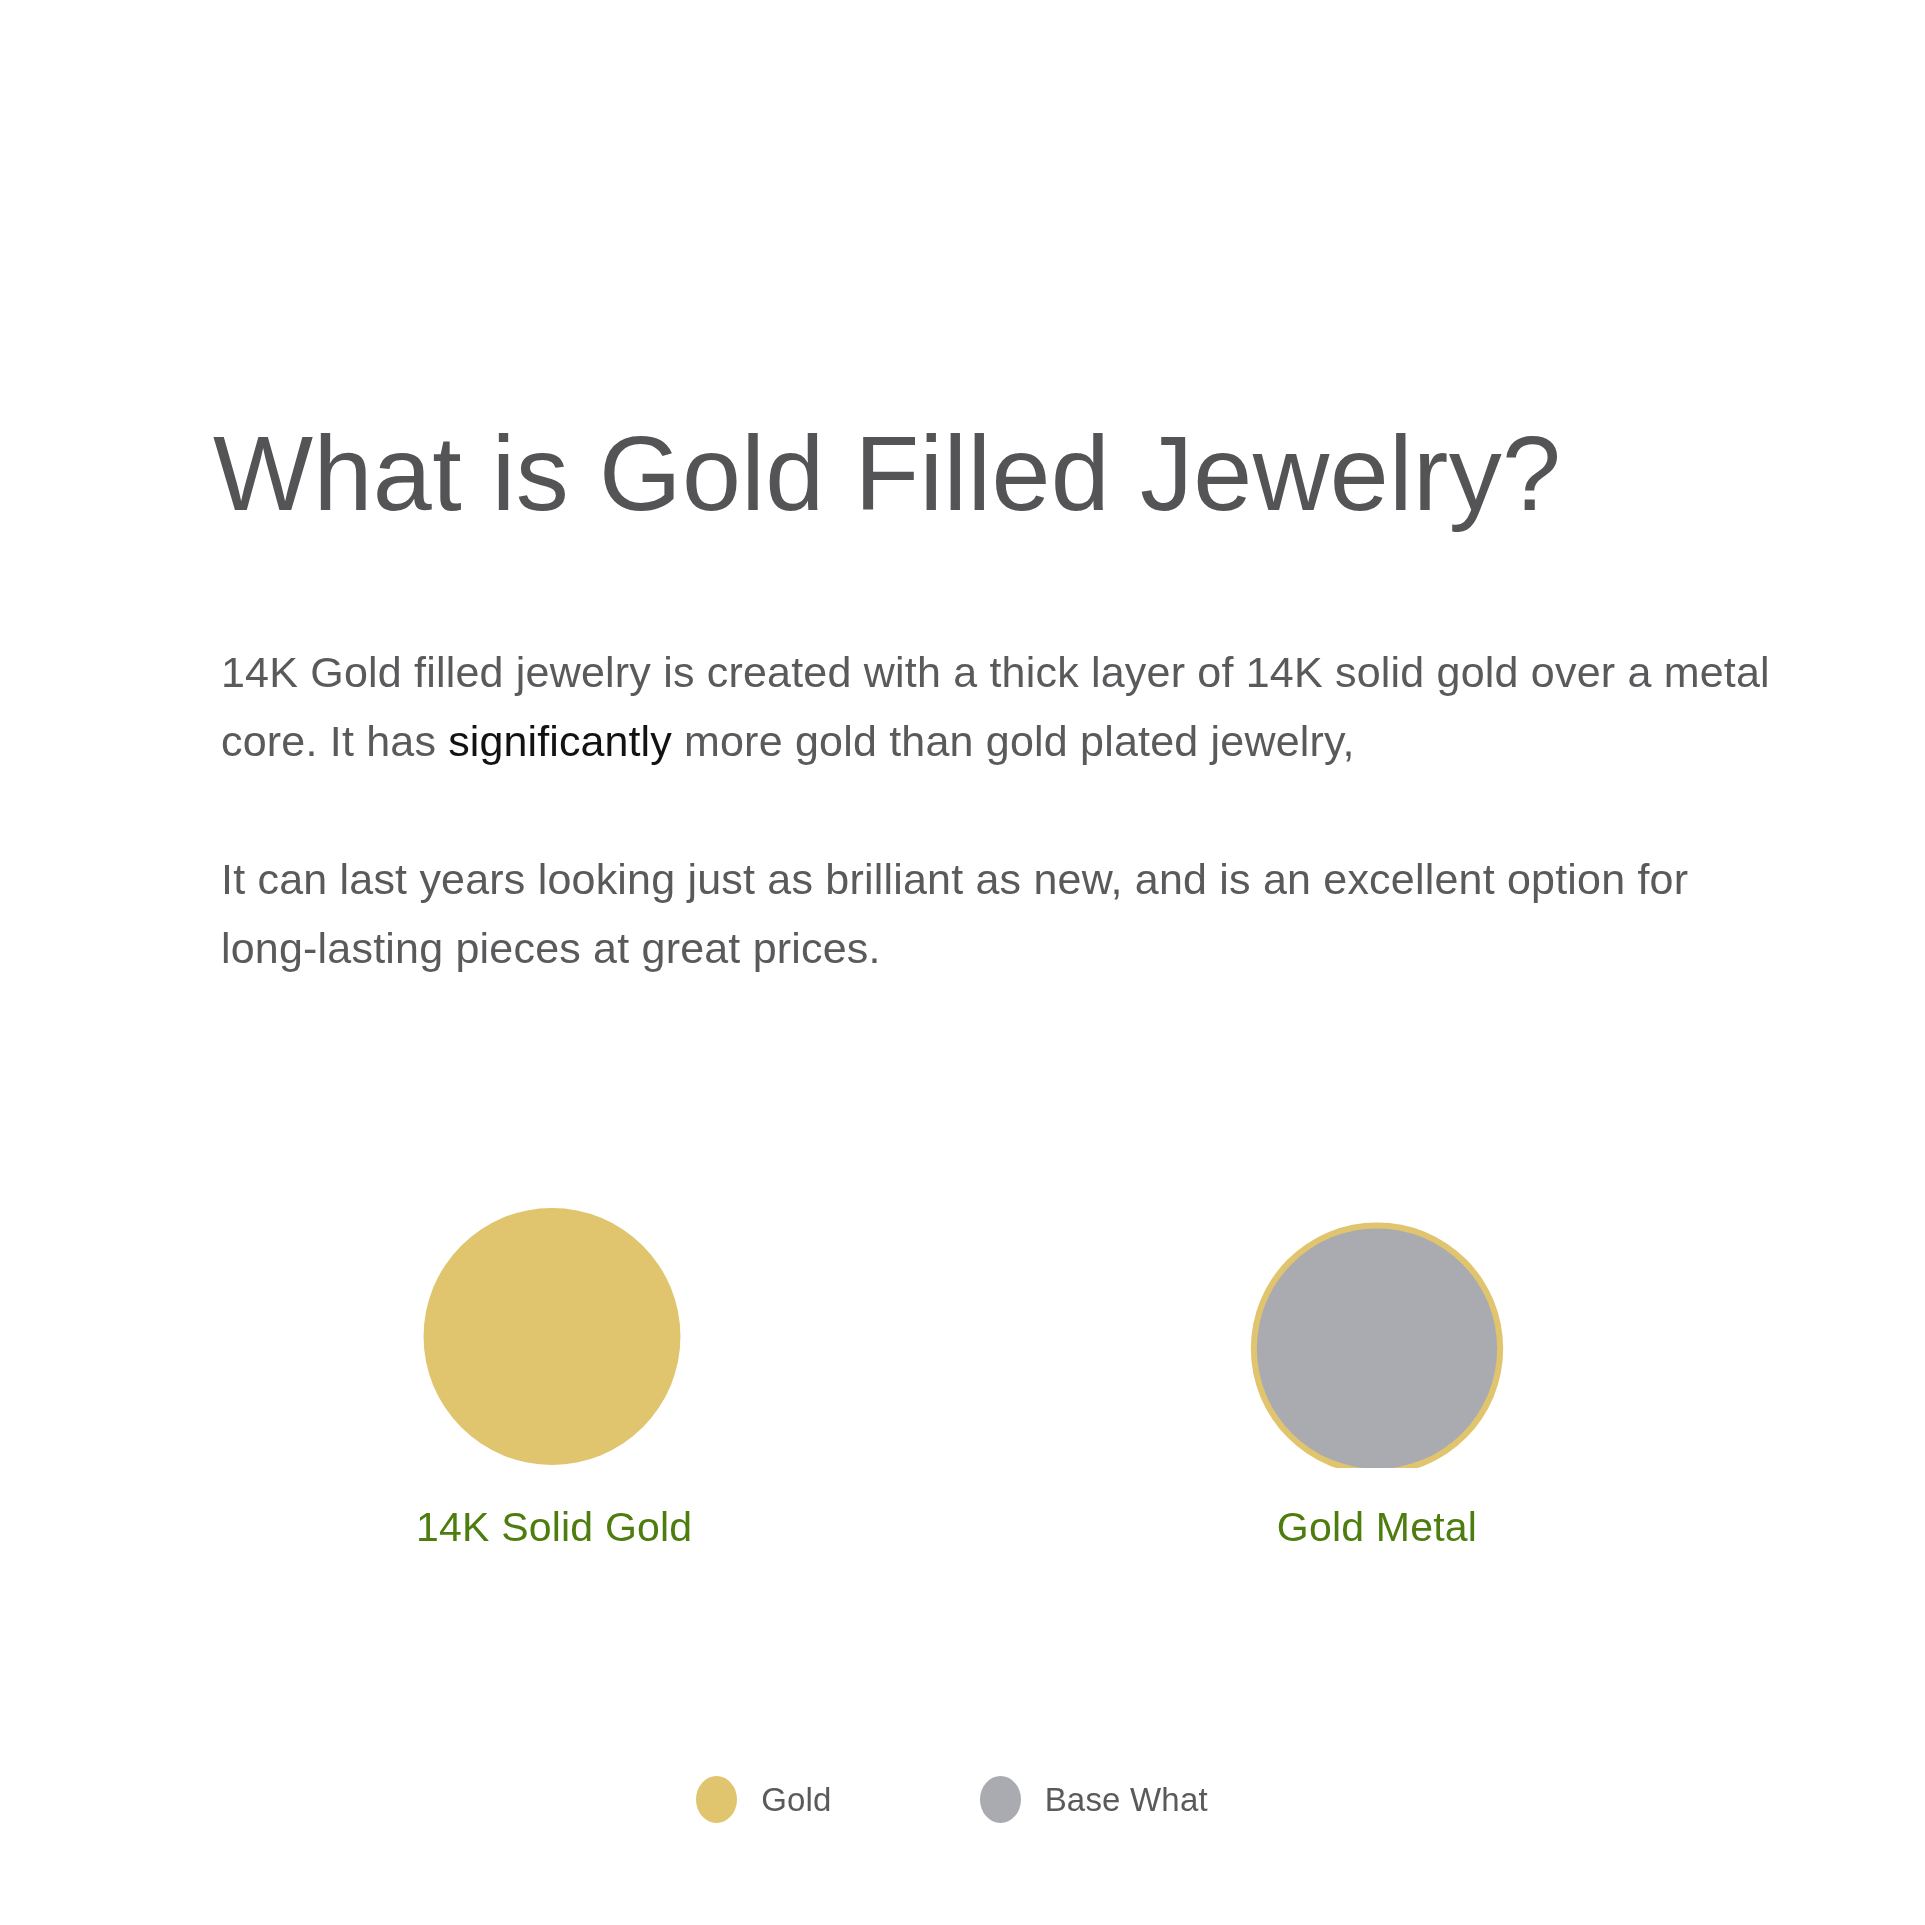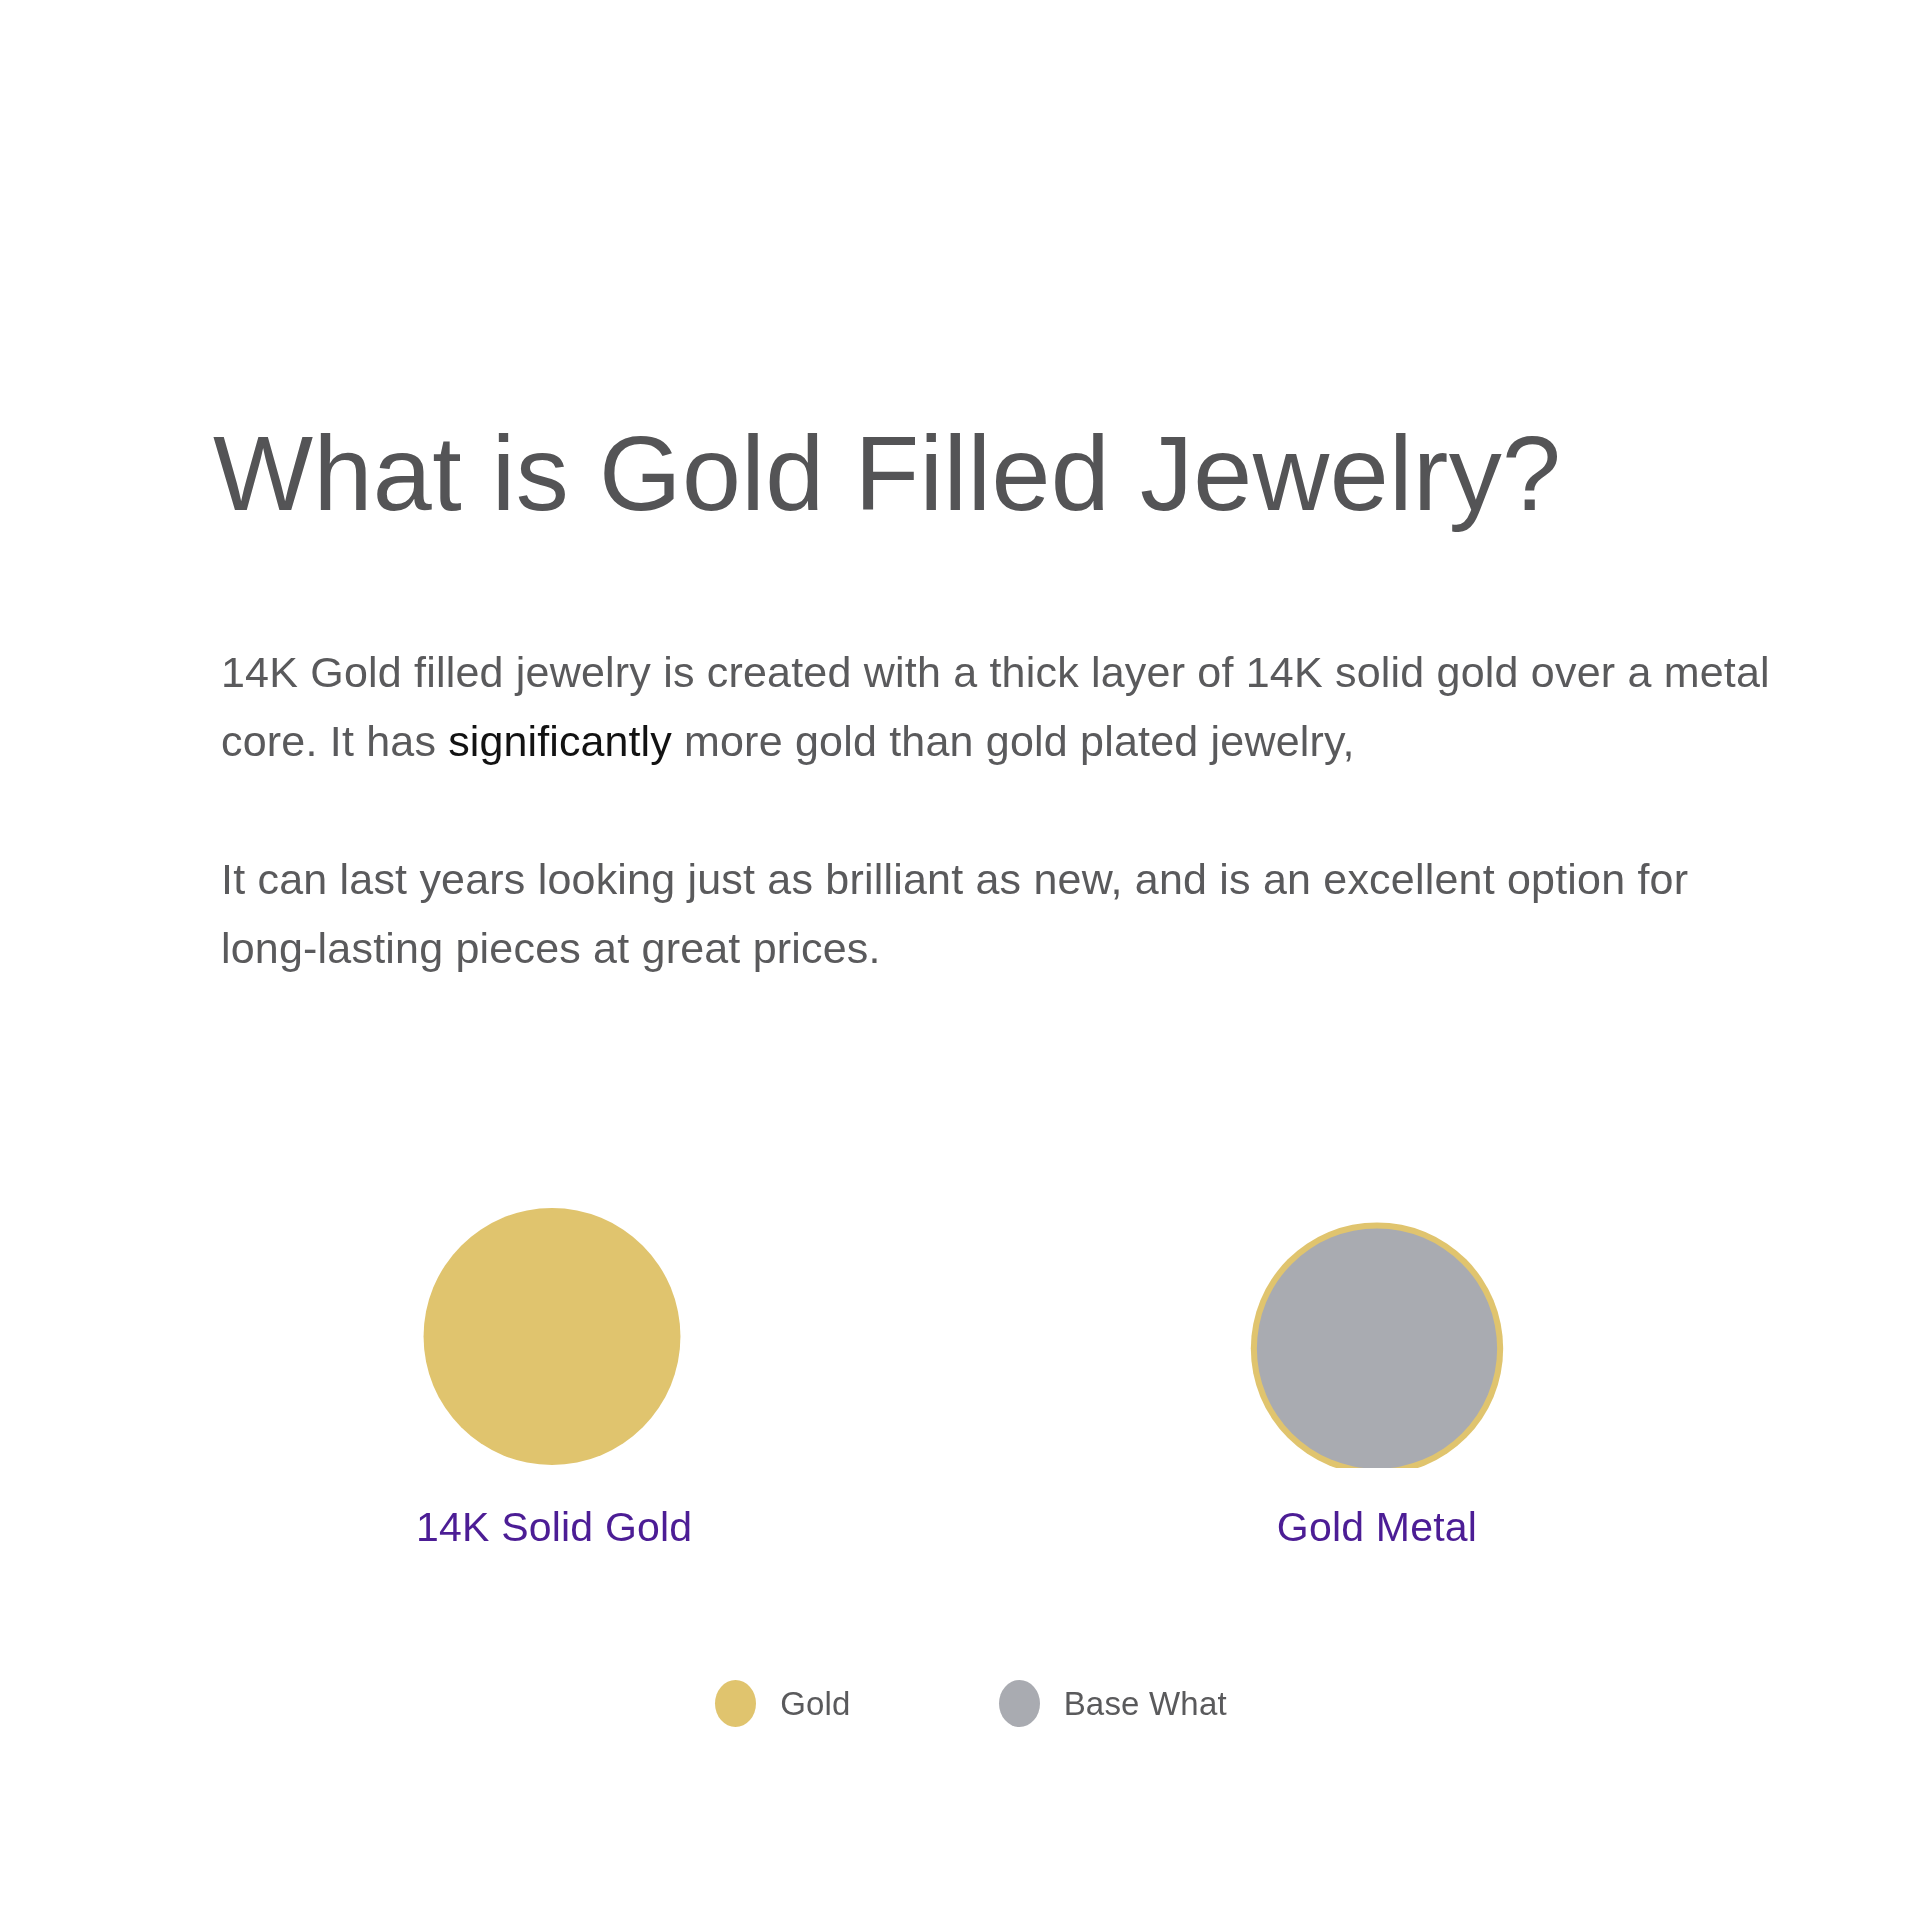--- a/index.html
+++ b/index.html
@@ -76,35 +76,34 @@
     position: relative;
     margin: 0 auto;
   }
   .disc-wrap svg { display: block; }
 
   .sample-label {
     margin-top: 36px;
     font-size: 41px;
     font-weight: 300;
     letter-spacing: 0.2px;
-    color: #4c1d95;
+    color: #4d7c0f;
     white-space: nowrap;
   }
 
   
   #legend {
     position: absolute;
     left: 0;
-    top: 1680px;
+    top: 1776px;
     width: 1904px;
     display: flex;
     justify-content: center;
     align-items: center;
     gap: 148px;
-    padding-left: 19px;
   }
   .legend-item {
     display: flex;
     align-items: center;
     gap: 24px;
   }
   .legend-swatch {
     width: 41px;
     height: 47px;
     border-radius: 50%;

